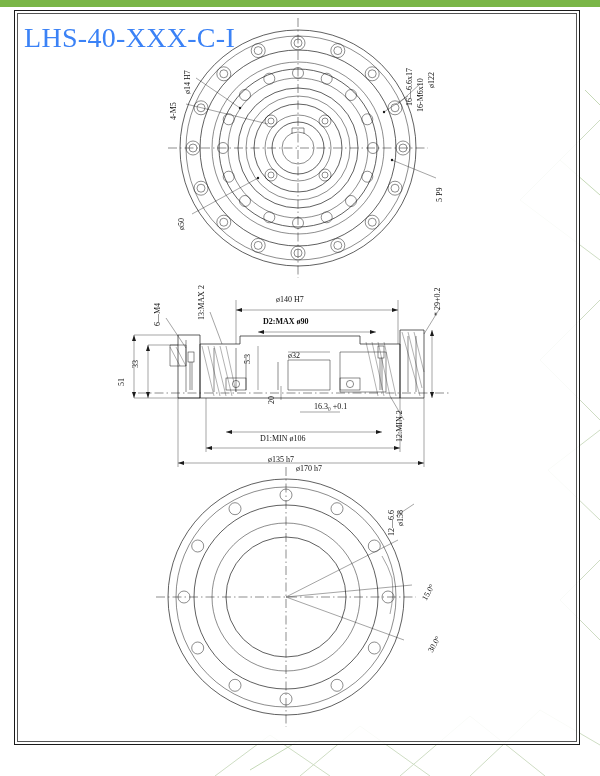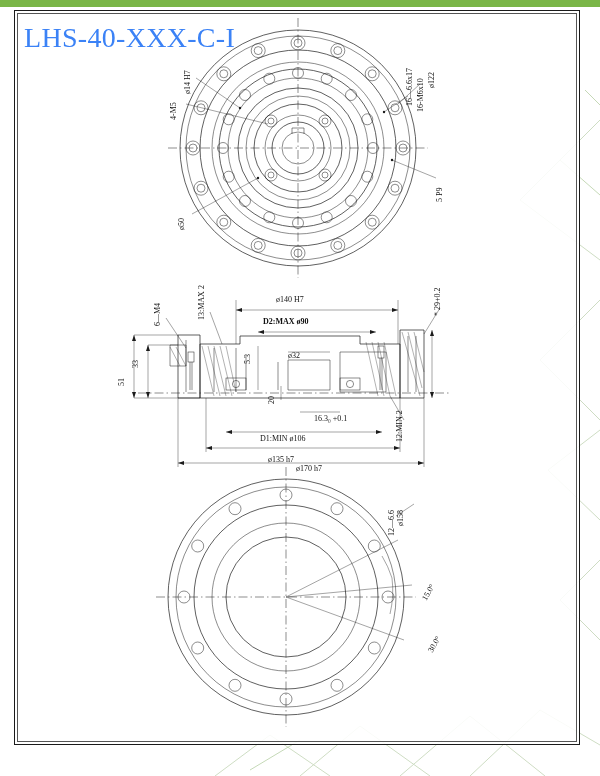--- a/index.html
+++ b/index.html
@@ -371,21 +371,21 @@
 <div class="lbl rot90" style="left:162px; top:318px;">6—M4</div>
 <div class="lbl rot90" style="left:206px; top:312px;">13:MAX 2</div>
 <div class="lbl" style="left:276px; top:296px;">ø140  H7</div>
 <div class="lbl" style="left:263px; top:318px;font-weight:bold;">D2:MAX  ø90</div>
 <div class="lbl rot90" style="left:442px; top:308px;">* 29+0.2</div>
 <div class="lbl rot90" style="left:140px; top:360px;">33</div>
 <div class="lbl rot90" style="left:126px; top:378px;">51</div>
 <div class="lbl rot90" style="left:252px; top:356px;">5.3</div>
 <div class="lbl" style="left:288px; top:352px;">ø32</div>
 <div class="lbl rot90" style="left:276px; top:396px;">20</div>
-<div class="lbl" style="left:314px; top:415px;">16.3₀ +0.1</div>
+<div class="lbl" style="left:314px; top:403px;">16.3₀ +0.1</div>
 <div class="lbl rot90" style="left:404px; top:434px;">12:MIN 2</div>
 <div class="lbl" style="left:252px; top:435px;padding-left:8px;">D1:MIN  ø106</div>
 <div class="lbl" style="left:268px; top:450px;margin-top:6px;">ø135  h7</div>
 <div class="lbl" style="left:268px; top:465px;padding-left:28px;">ø170  h7</div>
 
 <div class="lbl rot90" style="left:396px; top:528px;">12—6.6</div>
 <div class="lbl rot90" style="left:405px; top:518px;">ø158</div>
 <div class="lbl rotm" style="left:428px; top:594px;">15.0°</div>
 <div class="lbl rotm" style="left:434px; top:646px;">30.0°</div>
 

